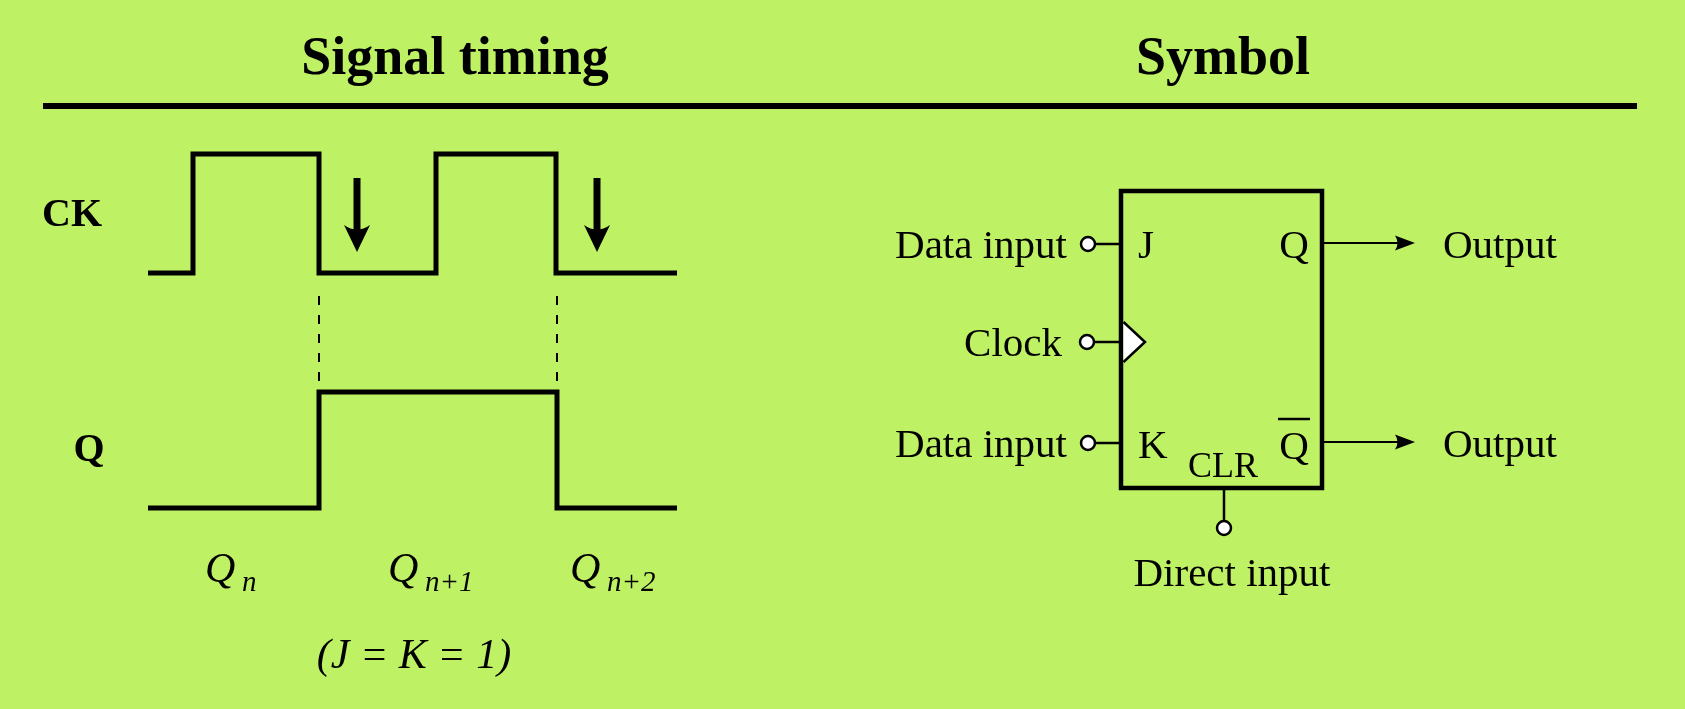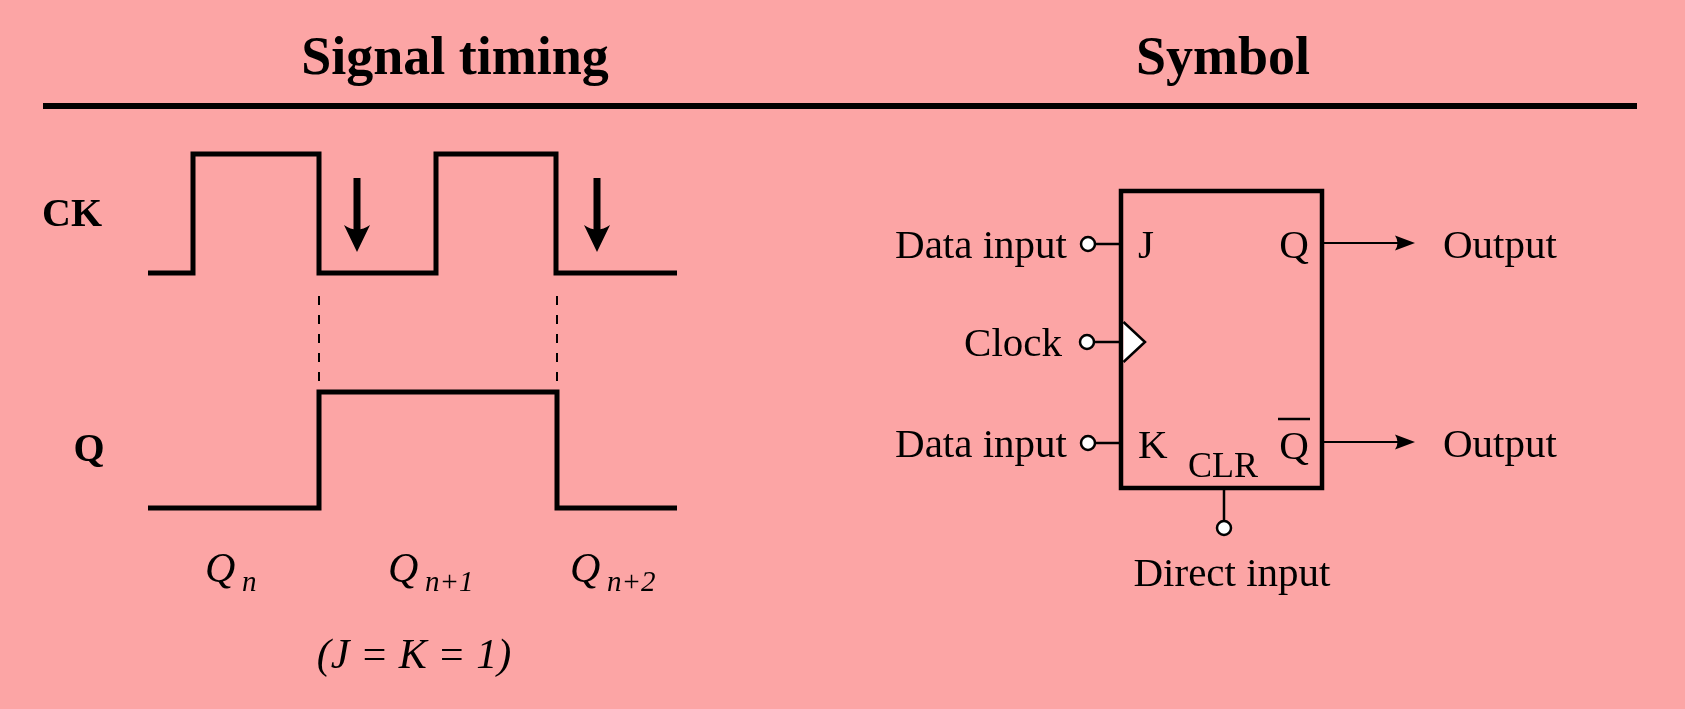--- a/index.html
+++ b/index.html
@@ -4,21 +4,21 @@
 <style>
   html, body {
     margin: 0;
     padding: 0;
     background: #ffffff;
   }
   .canvas {
     position: relative;
     width: 1685px;
     height: 709px;
-    background: #fca5a5;
+    background: #bef264;
     overflow: hidden;
     font-family: "Liberation Serif", "DejaVu Serif", serif;
   }
   svg { position: absolute; top: 0; left: 0; }
   text {
     fill: #000000;
     font-family: "Liberation Serif", "DejaVu Serif", serif;
   }
   .title   { font-size: 54px; font-weight: bold; }
   .siglab  { font-size: 40px; font-weight: bold; }

